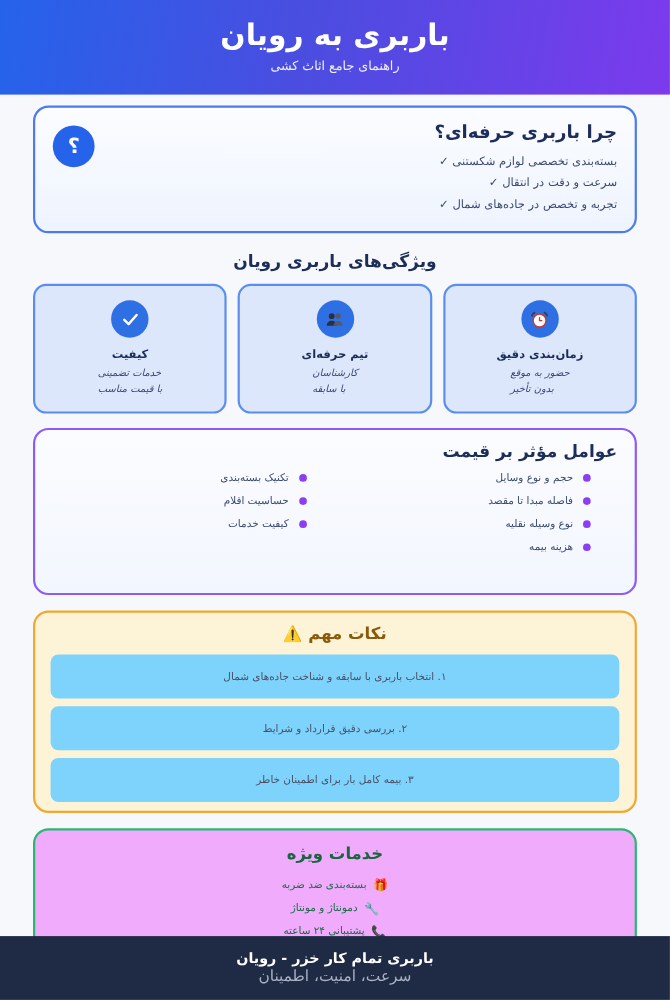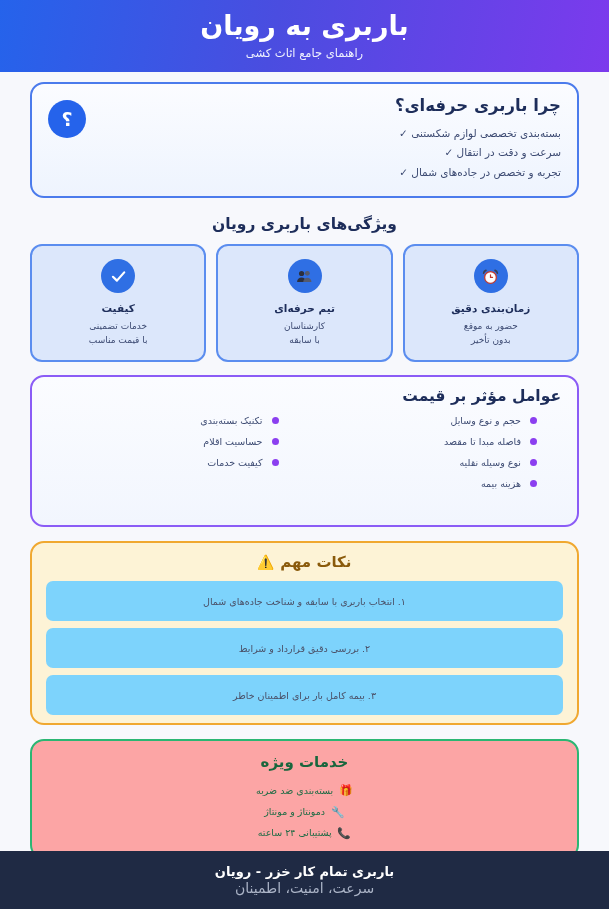--- a/index.html
+++ b/index.html
@@ -11,21 +11,21 @@
   }
 
   body {
     font-family: "DejaVu Sans", "Liberation Sans", sans-serif;
     background: #f7f8fc;
     direction: rtl;
   }
 
   
   .page-header {
-    height: 72px;
+    height: 86px;
     background: linear-gradient(100deg, #2563eb 0%, #4a4de0 45%, #7c3aed 100%);
     display: flex;
     flex-direction: column;
     align-items: center;
     justify-content: center;
     gap: 9px;
   }
   .page-header .title {
     color: #ffffff;
     font-size: 27px;
@@ -130,21 +130,22 @@
   .feature-name {
     font-size: 10.5px;
     font-weight: bold;
     color: #1d2d5a;
     margin-bottom: 6px;
   }
   .feature-desc {
     font-size: 9px;
     color: #3c4a72;
     line-height: 1.55;
-    text-align: center;
+    text-align: left;
+    font-style: italic;
   }
 
   
   .factors-card {
     margin-top: 13px;
     border: 2px solid #8b5cf6;
     border-radius: 14px;
     background: linear-gradient(180deg, #fbfcff 0%, #f2f6fe 100%);
     padding: 10px 16px 16px 16px;
     min-height: 152px;
@@ -215,21 +216,21 @@
     color: #4a4f66;
     text-align: center;
     padding: 0 10px;
   }
 
   
   .services-card {
     margin-top: 14px;
     border: 2px solid #2bb673;
     border-radius: 14px;
-    background: #fca5a5;
+    background: #f0abfc;
     padding: 12px 14px 14px 14px;
     height: 120px;
     display: flex;
     flex-direction: column;
     align-items: center;
   }
   .services-title {
     font-size: 15px;
     font-weight: bold;
     color: #18663d;

